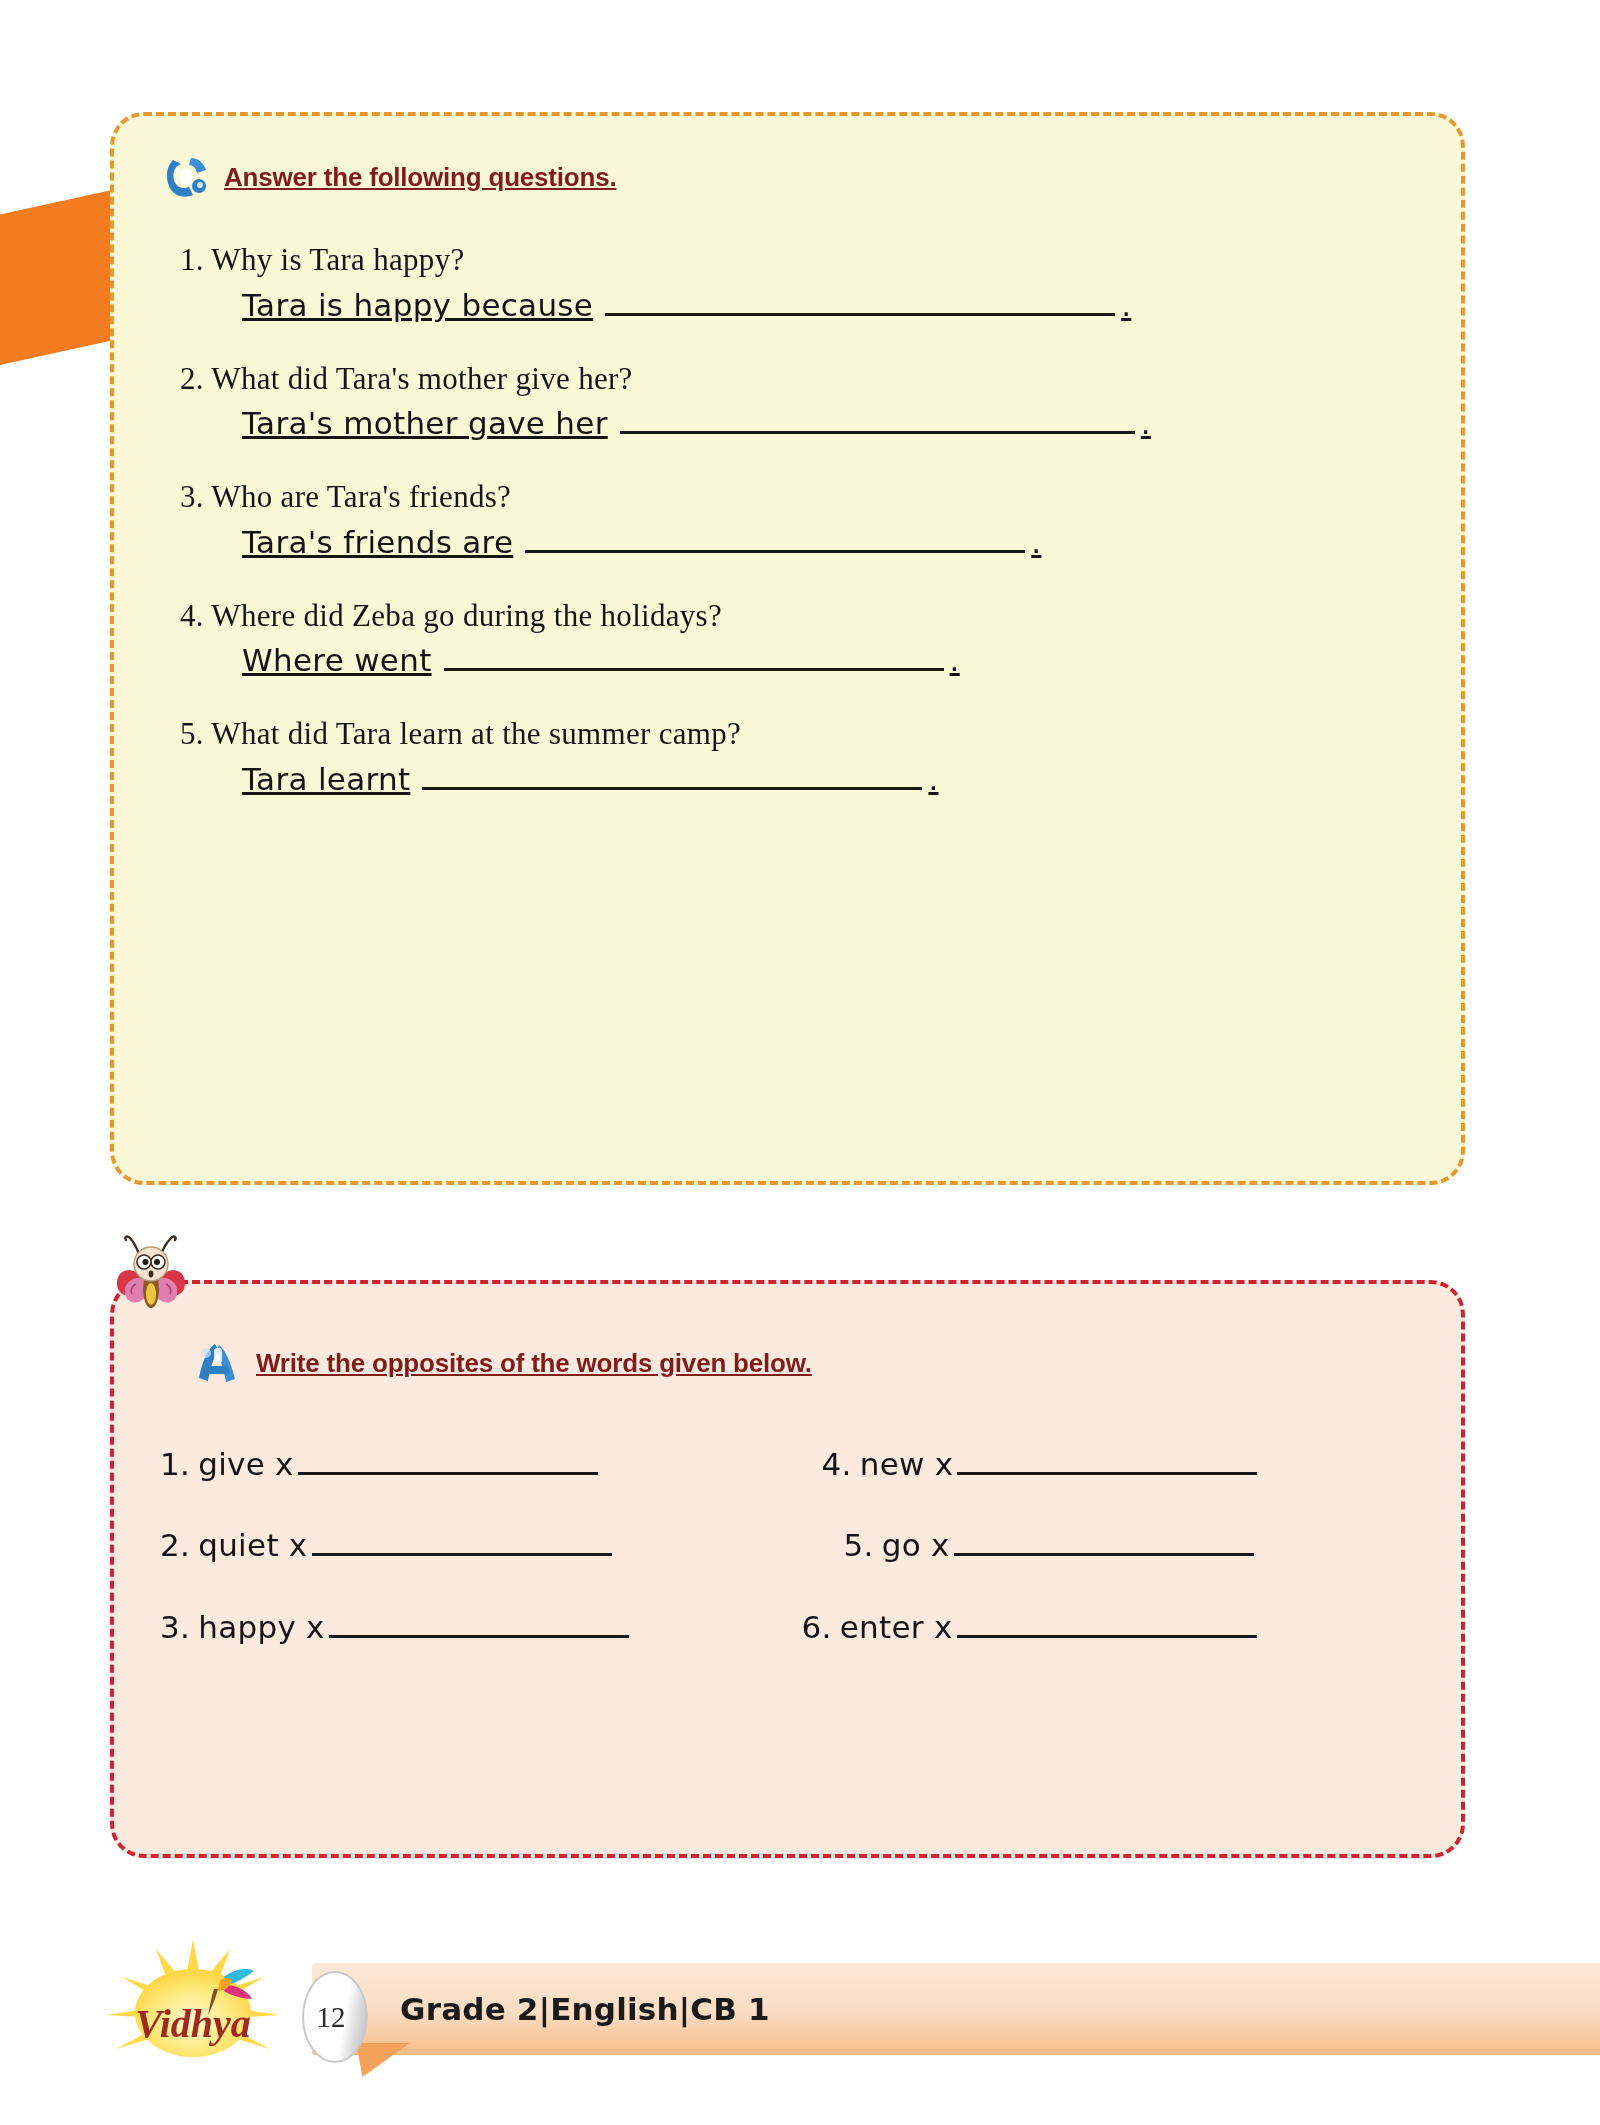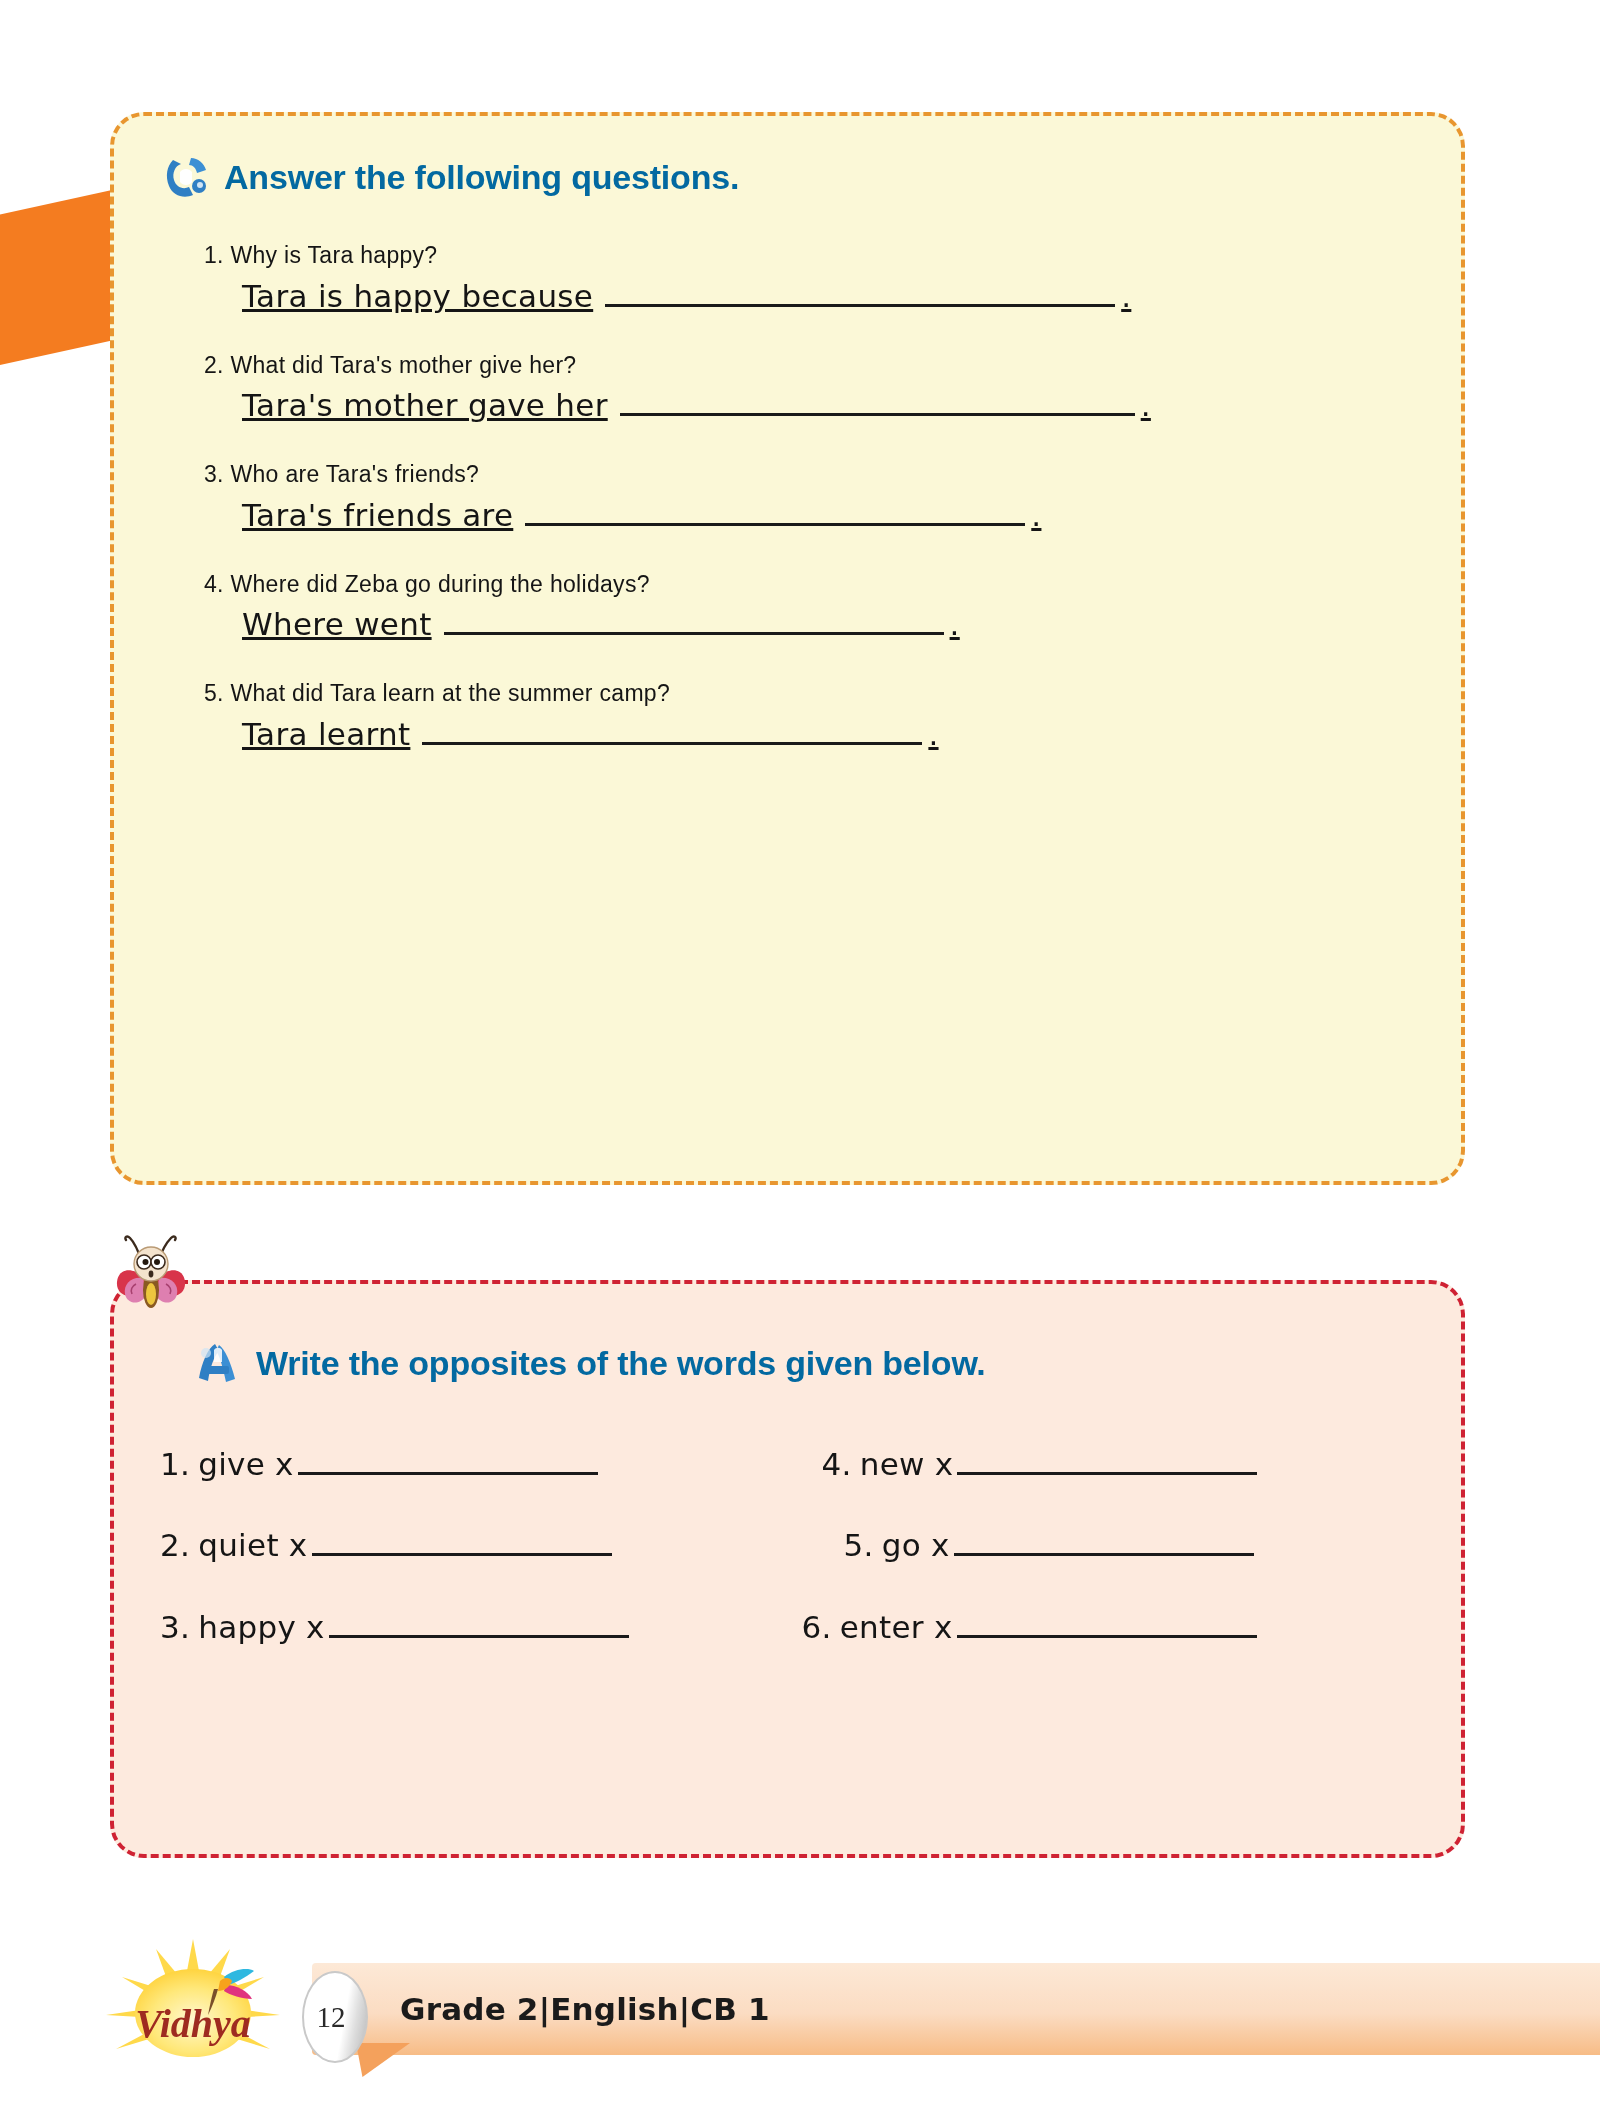--- a/index.html
+++ b/index.html
@@ -55,31 +55,32 @@
 
   .badge-letter {
     width: 46px;
     height: 46px;
     flex: 0 0 46px;
     position: relative;
     display: block;
   }
 
   .sec-head-title {
-    font-size: 34px;
+    font-size: 26px;
     font-weight: bold;
-    color: #0369a1;
+    color: #7f1d1d;
     letter-spacing: -0.2px;
+    text-decoration: underline;
   }
 
   .q-row {
-    font-family: Liberation Sans, sans-serif;
-    font-size: 23px;
+    font-family: Liberation Serif, serif;
+    font-size: 31px;
     color: #151515;
-    margin-left: 40px;
+    margin-left: 16px;
     margin-bottom: 5px;
     letter-spacing: 0.3px;
   }
 
   .q-answer {
     font-family: "DejaVu Sans", sans-serif;
     font-size: 31px;
     color: #151515;
     margin-left: 78px;
     margin-bottom: 38px;

